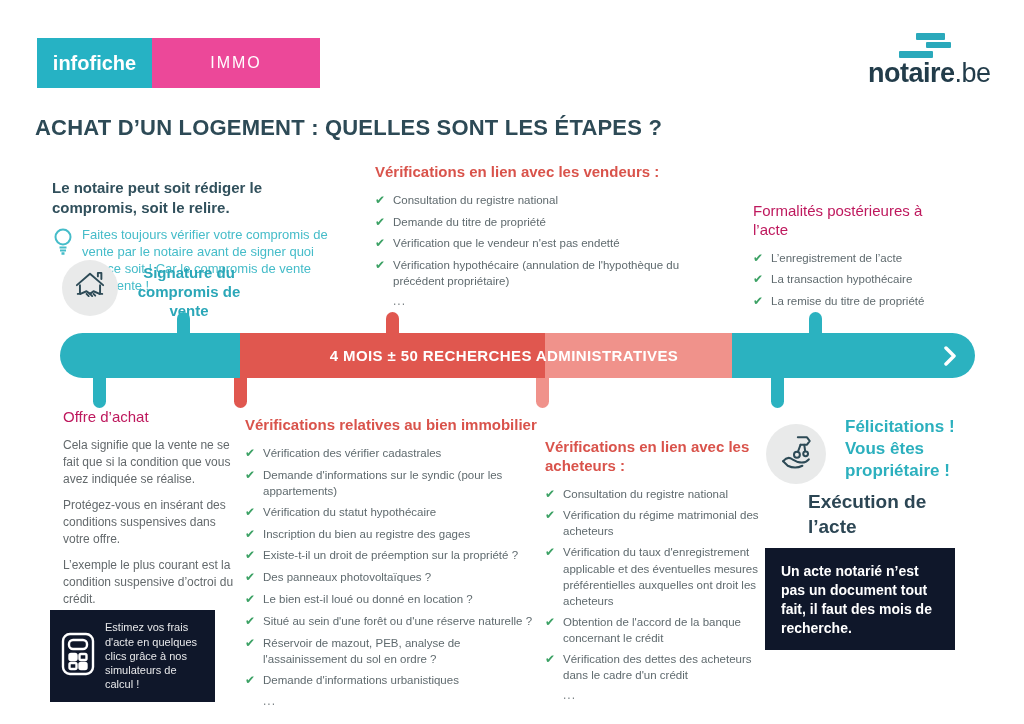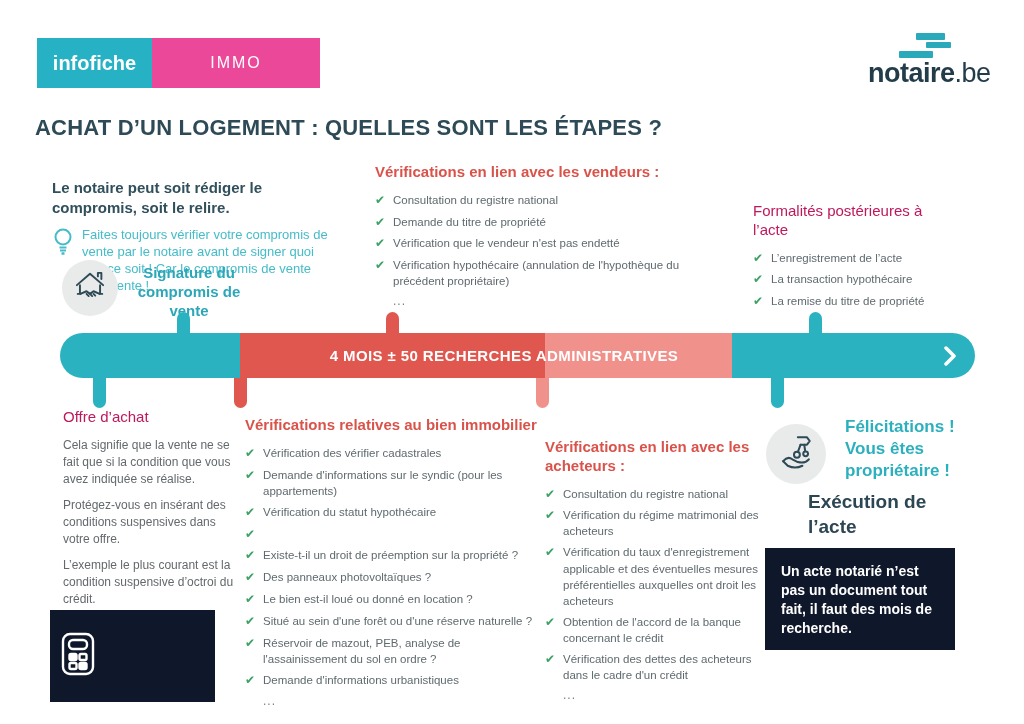--- a/index.html
+++ b/index.html
@@ -207,39 +207,41 @@
     <span class="sim-icon">
       <svg width="36" height="46" viewBox="0 0 36 46" fill="none" stroke="#ffffff" stroke-width="2.4">
         <rect x="3" y="3" width="30" height="40" rx="7"></rect>
         <rect x="9" y="9" width="18" height="9" rx="4"></rect>
         <rect x="9.5" y="23" width="7" height="6" rx="1.5" fill="#ffffff"></rect>
         <rect x="19.5" y="23" width="7" height="6" rx="1.5"></rect>
         <rect x="9.5" y="32" width="7" height="6" rx="1.5"></rect>
         <rect x="19.5" y="32" width="7" height="6" rx="1.5" fill="#ffffff"></rect>
       </svg>
     </span>
+    <span class="sim-text">Estimez vos frais d'acte en quelques clics grâce à nos simulateurs de calcul !</span>
   </div>
 
   <div class="abs bien">
     <h2 class="sec-title-red">Vérifications relatives au bien immobilier</h2>
     <ul class="checklist">
         <li>
           <span class="check">✔</span>
           <span>Vérification des vérifier cadastrales</span>
         </li>
         <li>
           <span class="check">✔</span>
           <span>Demande d'informations sur le syndic (pour les appartements)</span>
         </li>
         <li>
           <span class="check">✔</span>
           <span>Vérification du statut hypothécaire</span>
         </li>
         <li>
           <span class="check">✔</span>
+          <span>Inscription du bien au registre des gages</span>
         </li>
         <li>
           <span class="check">✔</span>
           <span>Existe-t-il un droit de préemption sur la propriété ?</span>
         </li>
         <li>
           <span class="check">✔</span>
           <span>Des panneaux photovoltaïques ?</span>
         </li>
         <li>

